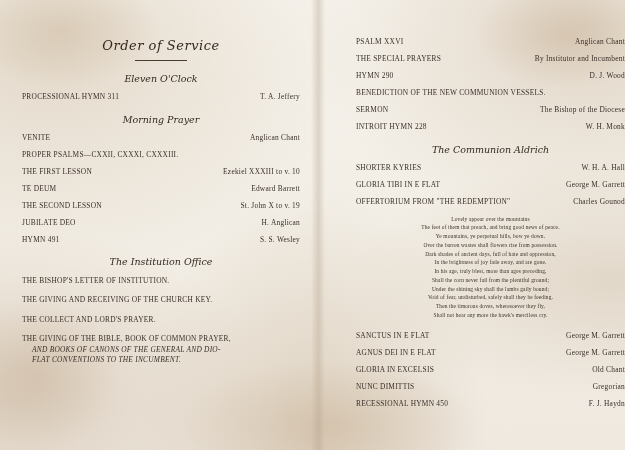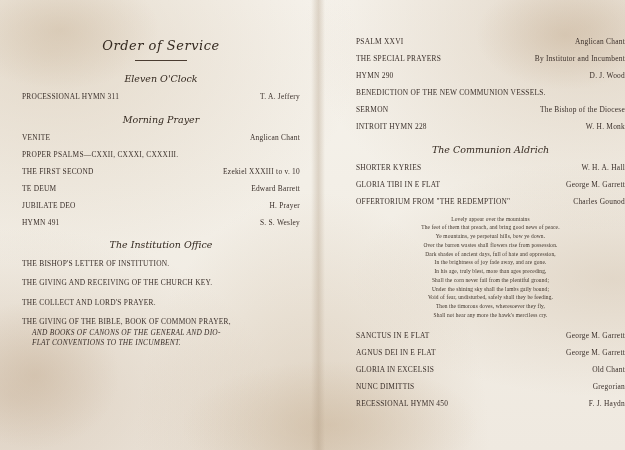--- a/index.html
+++ b/index.html
@@ -138,30 +138,34 @@
 
     <div class="entry">
       <span class="l">VENITE</span>
       <span class="r">Anglican Chant</span>
     </div>
     <div class="entry single">
       <span class="l">PROPER PSALMS—CXXII, CXXXI, CXXXIII.</span>
       <span class="r"></span>
     </div>
     <div class="entry">
-      <span class="l">THE FIRST SECOND</span>
+      <span class="l">THE FIRST LESSON</span>
       <span class="r">Ezekiel XXXIII to v. 10</span>
     </div>
     <div class="entry">
       <span class="l">TE DEUM</span>
       <span class="r">Edward Barrett</span>
     </div>
     <div class="entry">
+      <span class="l">THE SECOND LESSON</span>
+      <span class="r">St. John X to v. 19</span>
+    </div>
+    <div class="entry">
       <span class="l">JUBILATE DEO</span>
-      <span class="r">H. Prayer</span>
+      <span class="r">H. Anglican</span>
     </div>
     <div class="entry">
       <span class="l">HYMN 491</span>
       <span class="r">S. S. Wesley</span>
     </div>
 
     <div class="section-head script">The Institution Office</div>
 
     <div class="block-item">THE BISHOP'S LETTER OF INSTITUTION.</div>
     <div class="block-item">THE GIVING AND RECEIVING OF THE CHURCH KEY.</div>

